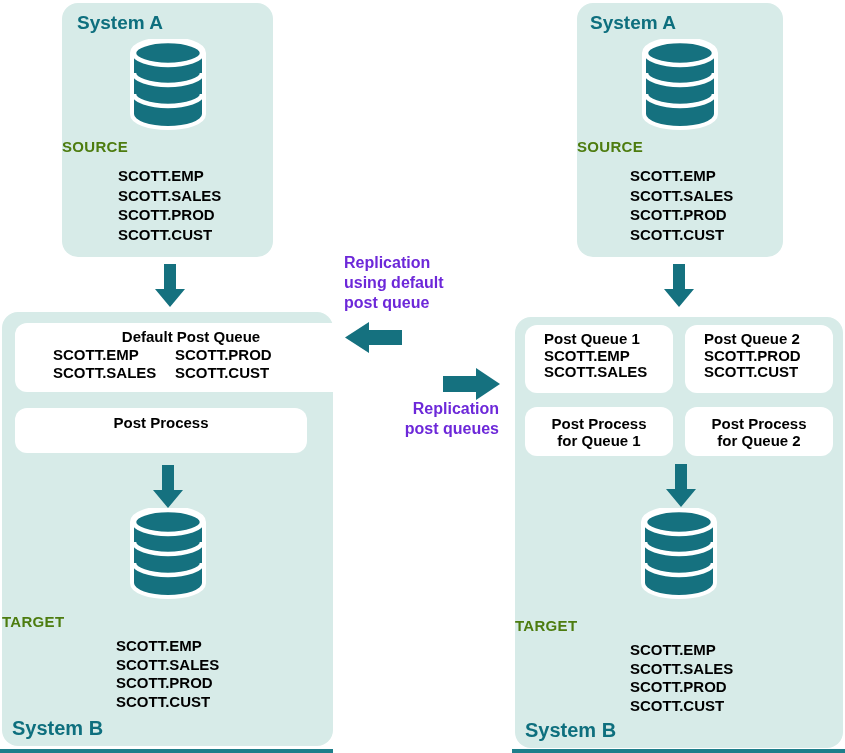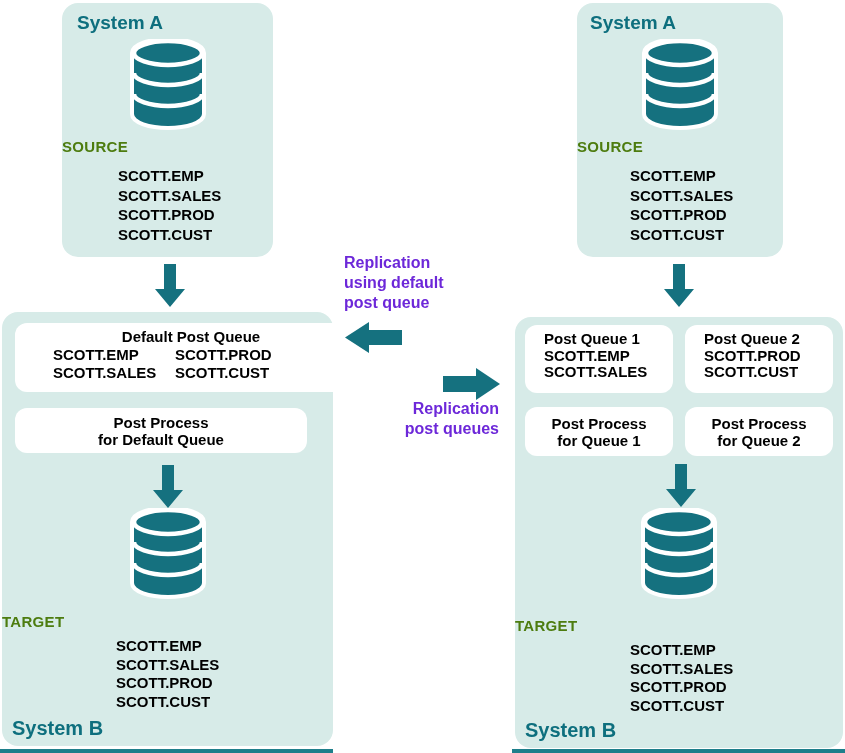--- a/index.html
+++ b/index.html
@@ -70,21 +70,20 @@
         </div>
         <div class="col2">
           <div>SCOTT.PROD</div>
           <div>SCOTT.CUST</div>
         </div>
       </div>
     </div>
     <div class="white-box" style="left:13px;top:96px;width:292px;height:45px;">
       <div class="centered-lines">
         <div>Post Process</div>
-        <div>for Default Queue</div>
       </div>
     </div>
     <div class="arrow" style="left:151px;top:153px;">
       <svg width="30" height="43" viewBox="0 0 30 43">
           <polygon points="9,0 21,0 21,25 30,25 15,43 0,25 9,25" fill="#15717f"></polygon>
         </svg>
     </div>
     <div class="icon-wrap" style="top:196px;">
       <svg width="78" height="92" viewBox="0 0 78 92" aria-hidden="true">
         <path d="M5 14 A34 12 0 0 1 73 14 L73 75 A34 12 0 0 1 5 75 Z" fill="#ffffff" stroke="#ffffff" stroke-width="8"></path>

